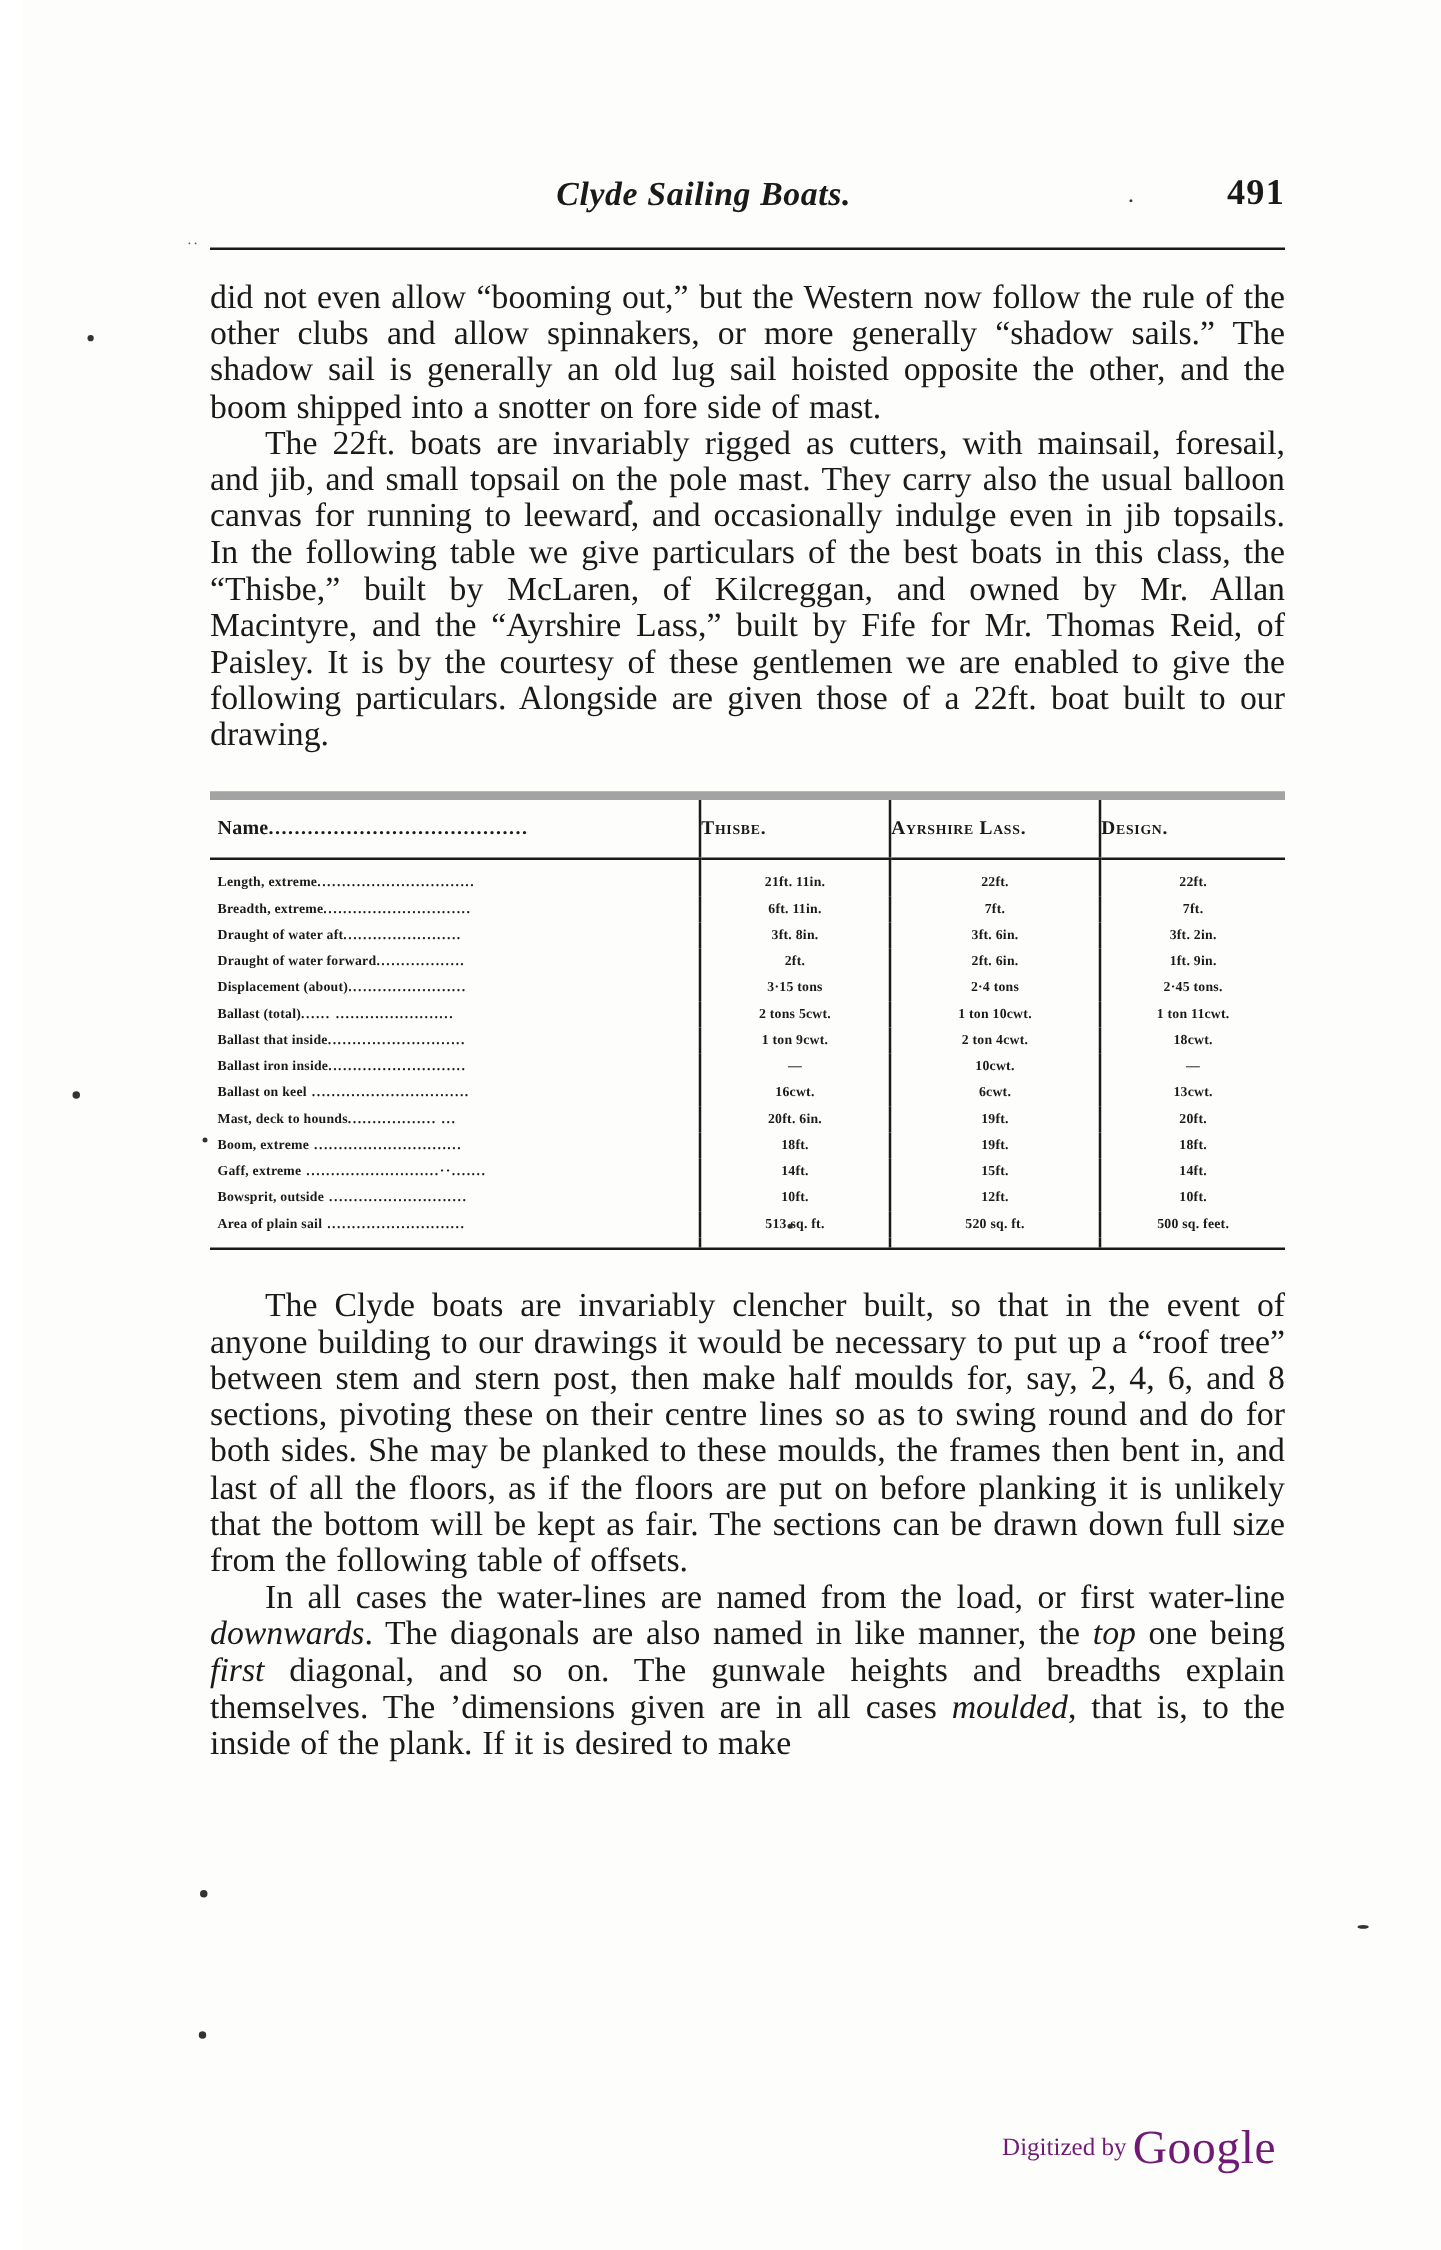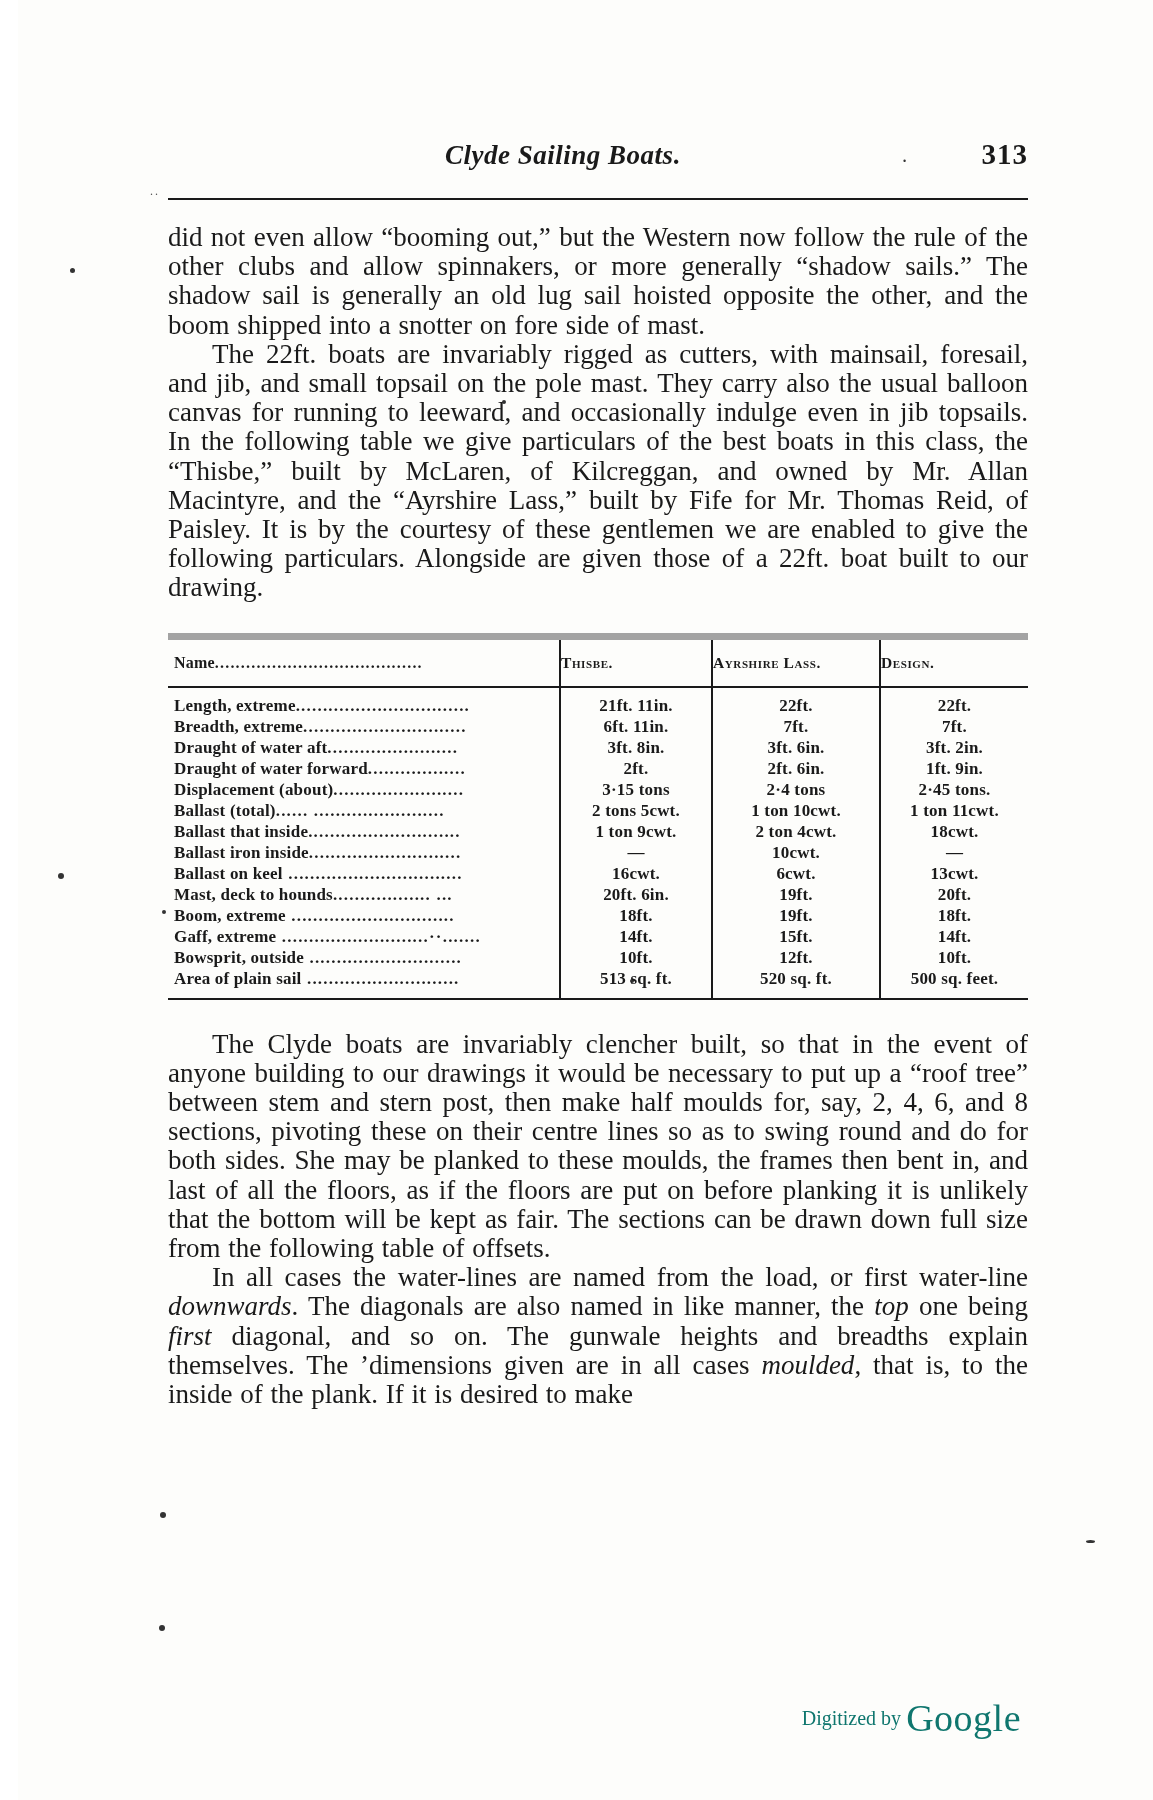--- a/index.html
+++ b/index.html
@@ -124,21 +124,21 @@
     letter-spacing: 0.2px;
     font-size: 16px;
   }
   .col-sep {
     border-left: 2px solid #1a1a1a;
   }
   .data-row td {
     height: 21px;
     font-weight: bold;
     text-align: center;
-    font-size: 17px;
+    font-size: 11px;
     letter-spacing: 0.2px;
   }
   .data-row td.name-cell {
     text-align: left;
     padding-left: 6px;
     white-space: nowrap;
     overflow: hidden;
     font-weight: bold;
   }
   .dots {
@@ -151,21 +151,21 @@
   .speck {
     position: absolute;
     background: #333;
     border-radius: 50%;
   }
   
   .watermark {
     position: absolute;
     right: 150px;
     bottom: 60px;
-    color: #0f766e;
+    color: #701a75;
     font-size: 20px;
     white-space: nowrap;
   }
   .watermark .g {
     font-size: 38px;
     font-family: "Liberation Serif", serif;
     vertical-align: -6px;
     letter-spacing: 0.5px;
   }
 </style>
@@ -181,21 +181,21 @@
   <div class="speck" style="left:141px; top:1625px; width:6px; height:6px;"></div>
   <div class="speck" style="left:1068px; top:1540px; width:9px; height:3px;"></div>
   <div class="speck" style="left:484px; top:400px; width:4px; height:4px;"></div>
   <div class="speck" style="left:612px; top:979px; width:4px; height:4px;"></div>
 
   <div class="content">
 
     <div class="header">
       <div class="header-title">Clyde Sailing Boats.</div>
       <div class="header-dot">·</div>
-      <div class="header-page">313</div>
+      <div class="header-page">491</div>
       <div class="rule-left-marks">..</div>
     </div>
     <hr class="rule">
 
     <p class="body first">did not even allow “booming out,” but the Western now follow the rule of the other clubs and allow spinnakers, or more generally “shadow sails.”    The shadow sail is generally an old lug sail hoisted opposite the other, and the boom shipped into a snotter on fore side of mast.</p>
     <p class="body indent">The 22ft. boats are invariably rigged as cutters, with mainsail, foresail, and jib, and small topsail on the pole mast.    They carry also the usual balloon canvas for running to leeward, and occasionally indulge even in jib topsails.   In the following table we give particulars of the best boats in this class, the “Thisbe,” built by McLaren, of Kilcreggan, and owned by Mr. Allan Macintyre, and the “Ayrshire Lass,” built by Fife for Mr. Thomas Reid, of Paisley.   It is by the courtesy of these gentlemen we are enabled to give the following particulars.   Alongside are given those of a 22ft. boat built to our drawing.</p>
 
     <div class="table-wrap">
       <table class="specs">
         <colgroup>

